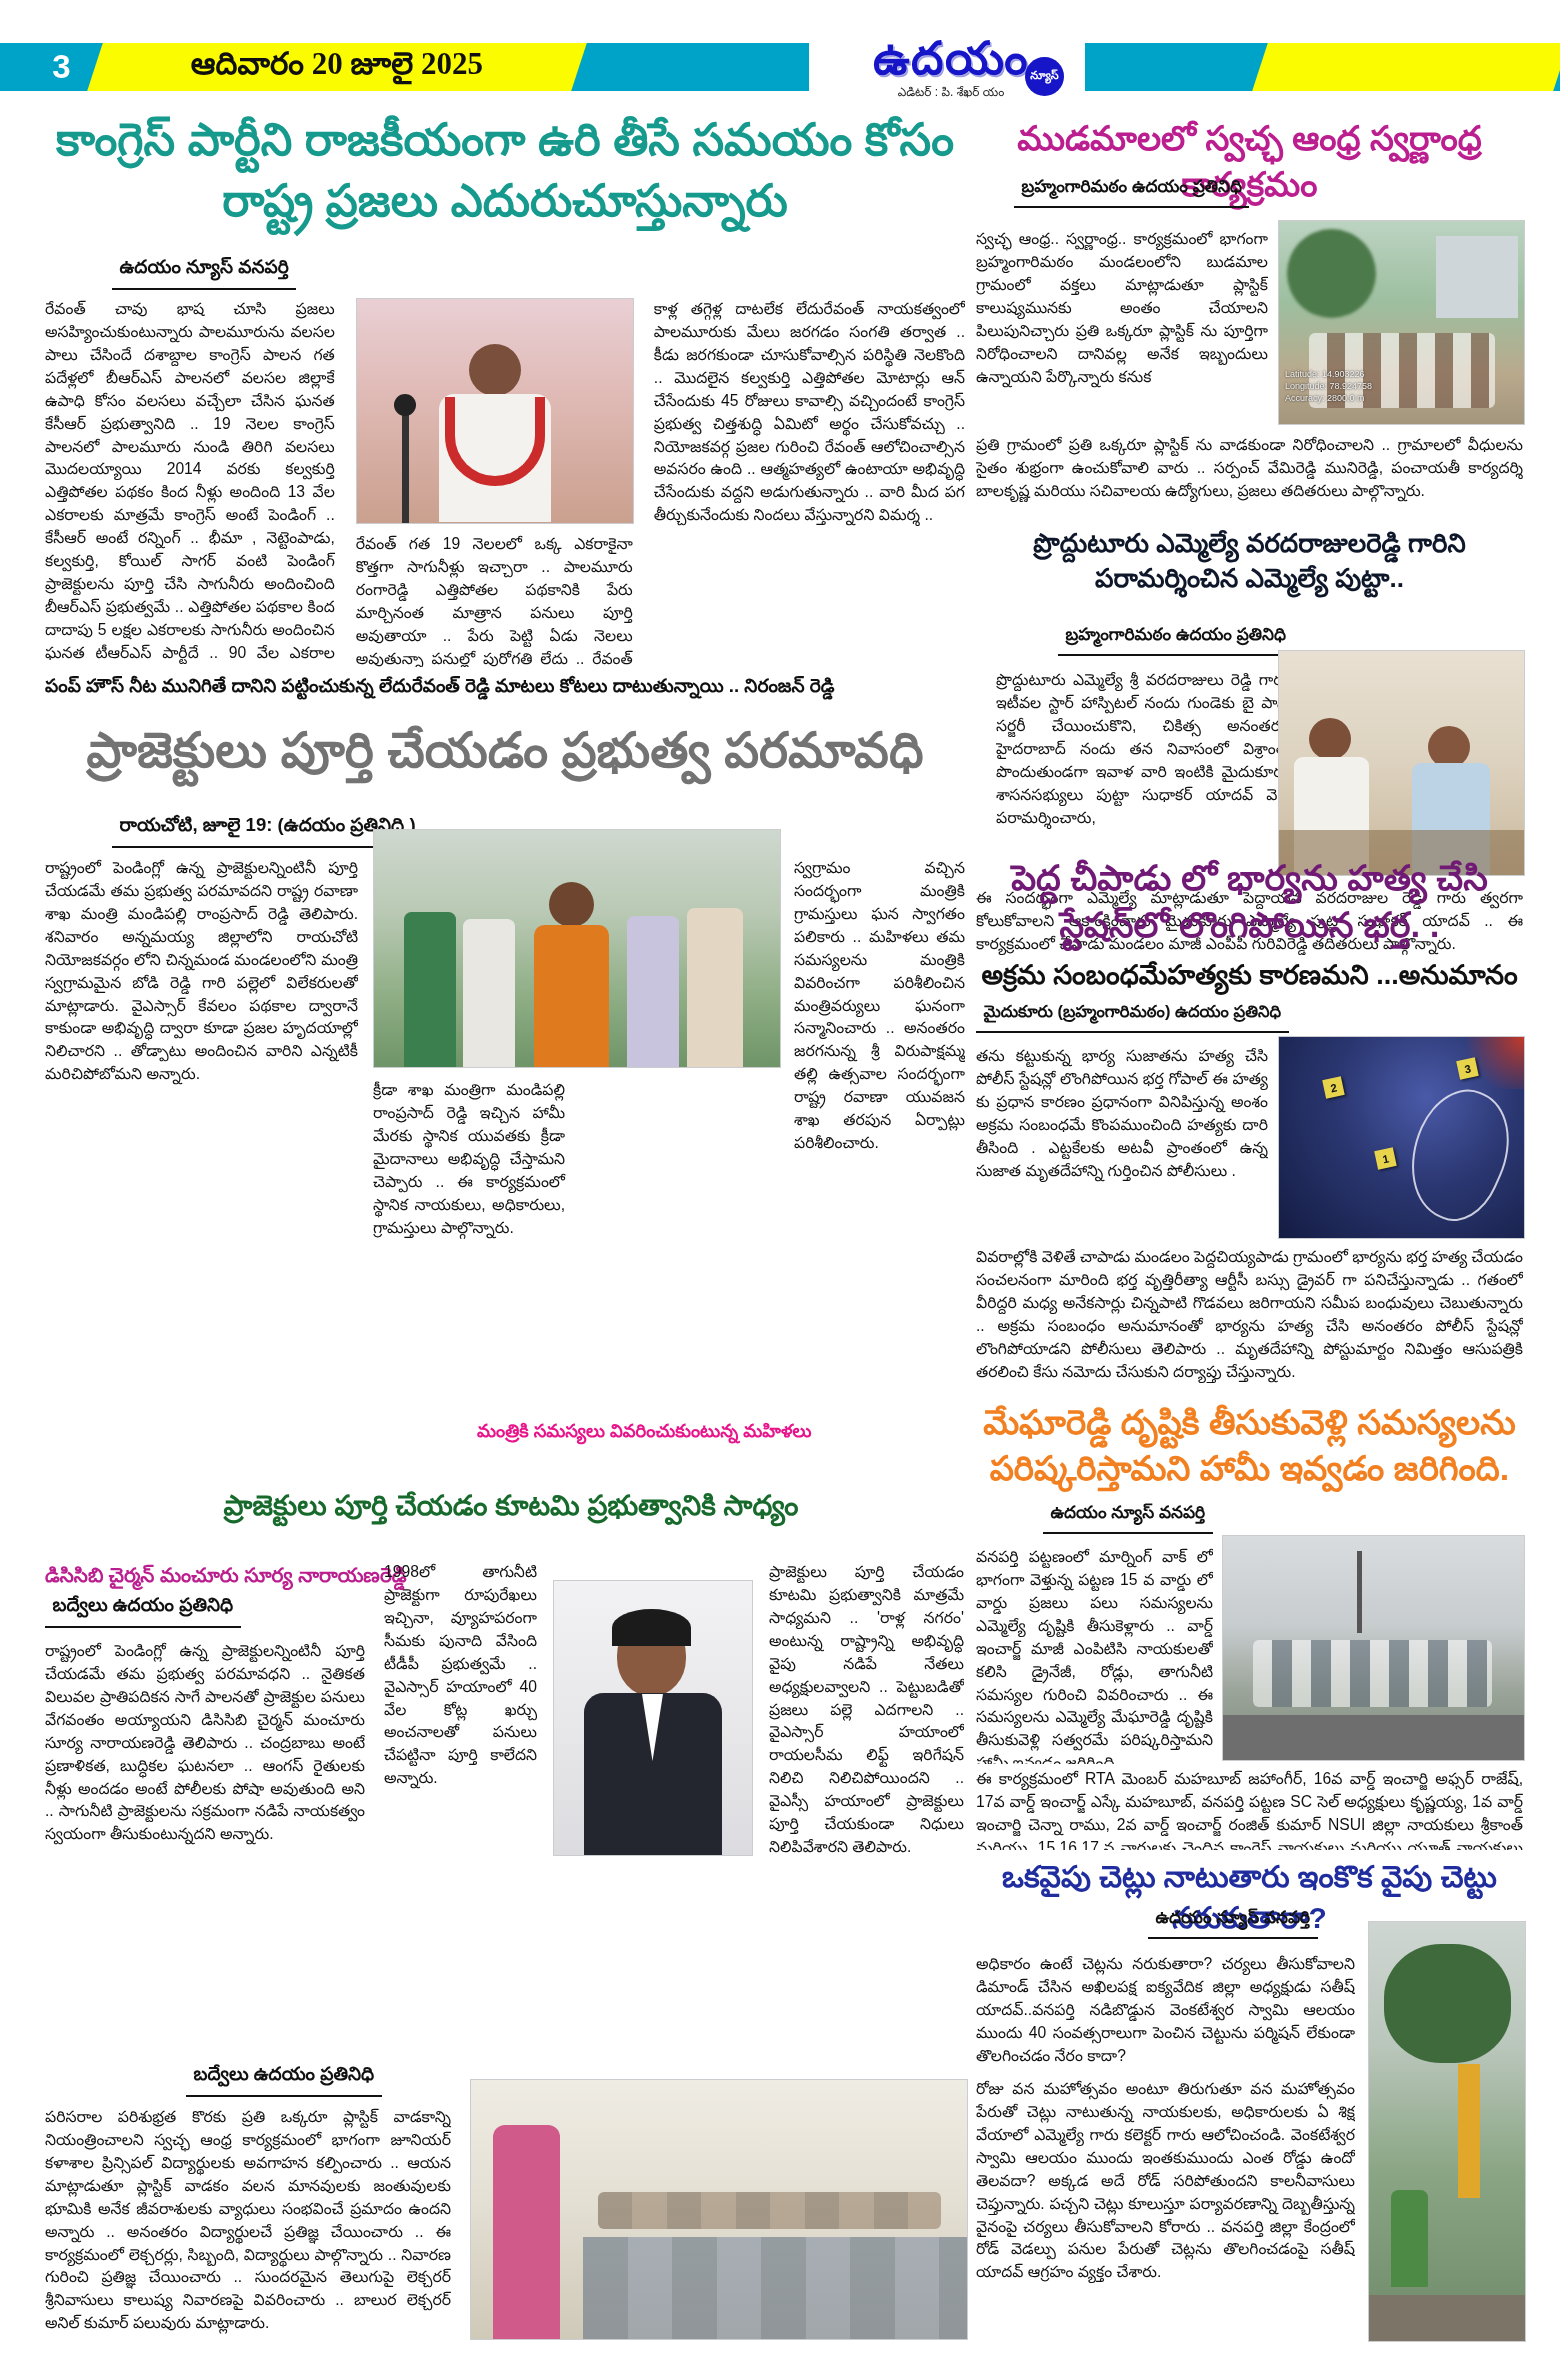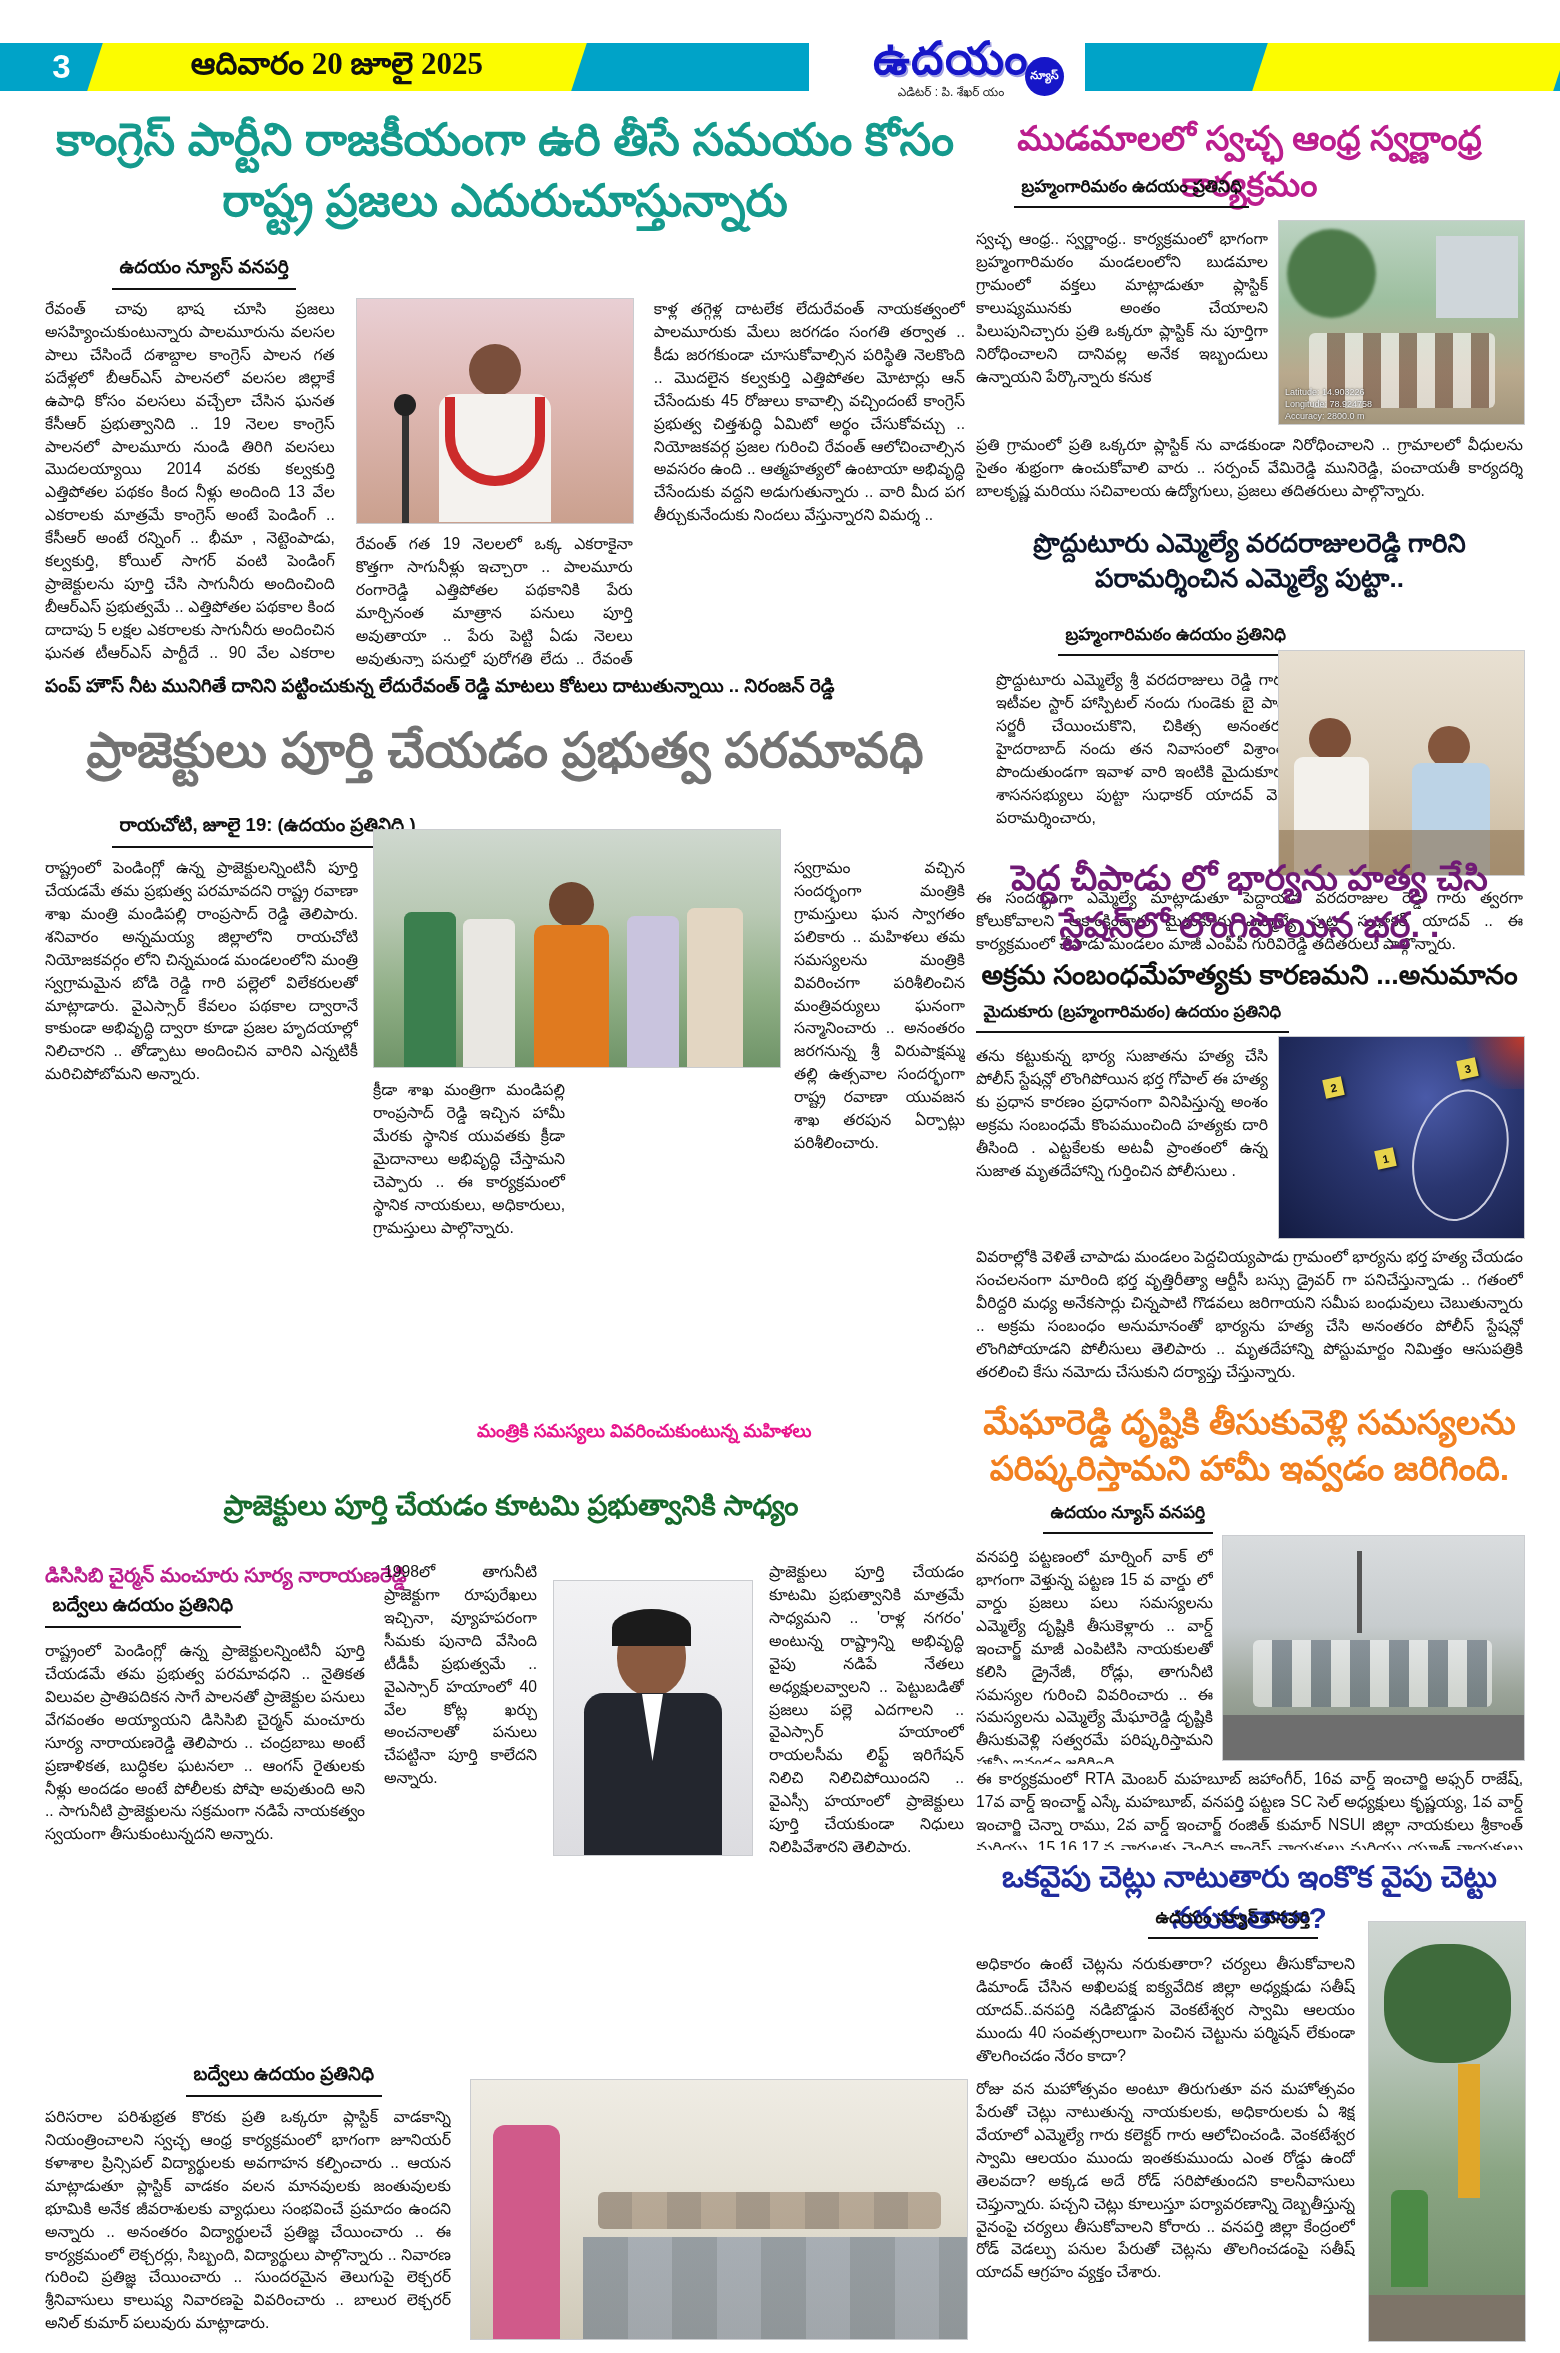--- a/index.html
+++ b/index.html
@@ -24,21 +24,21 @@
   
   .hl{position:absolute;font-weight:bold;text-align:center;line-height:1.35;}
   .byline{position:absolute;font-weight:bold;font-size:18.6px;color:#111;}
   .byline .u{display:inline-block;border-bottom:2.2px solid #111;padding:0 7.5px 6px 7.5px;}
   .body{position:absolute;font-size:15.7px;line-height:1.46;text-align:justify;color:#101010;}
   .body p{margin:0 0 10.4px 0;}
   .cols{display:flex;gap:21px;}
   .caption{position:absolute;font-weight:bold;font-size:18px;color:#e8148c;}
   .pull{position:absolute;font-weight:bold;font-size:18.6px;color:#101010;}
   .photo{position:absolute;border:0.7px solid #caccd0;overflow:hidden;}
-  .gps{position:absolute;left:6px;bottom:2px;color:#f3f3f3;font-size:9px;line-height:1.35;
+  .gps{position:absolute;left:6px;bottom:20px;color:#f3f3f3;font-size:9px;line-height:1.35;
        text-shadow:0 0 2.2px #000;}
   .marker{position:absolute;width:19.4px;height:19.4px;background:#e8d44c;color:#111;font-weight:bold;
           font-size:11.2px;display:flex;align-items:center;justify-content:center;transform:rotate(-12deg);
           box-shadow:1.5px 1.5px 3px rgba(0,0,0,.6);}
   .outline{position:absolute;width:89px;height:127px;border:2.2px solid #e9e9f5;border-radius:45% 55% 40% 60%;
            transform:rotate(24deg);opacity:.85;}
   .subhl{position:absolute;font-weight:bold;text-align:center;}
 </style>
 </head>
 <body>

